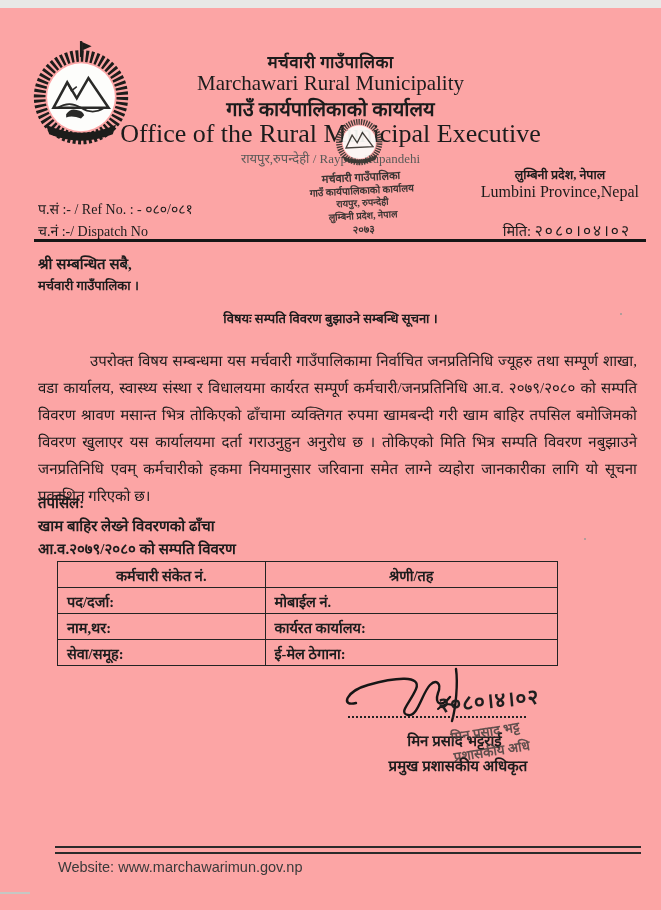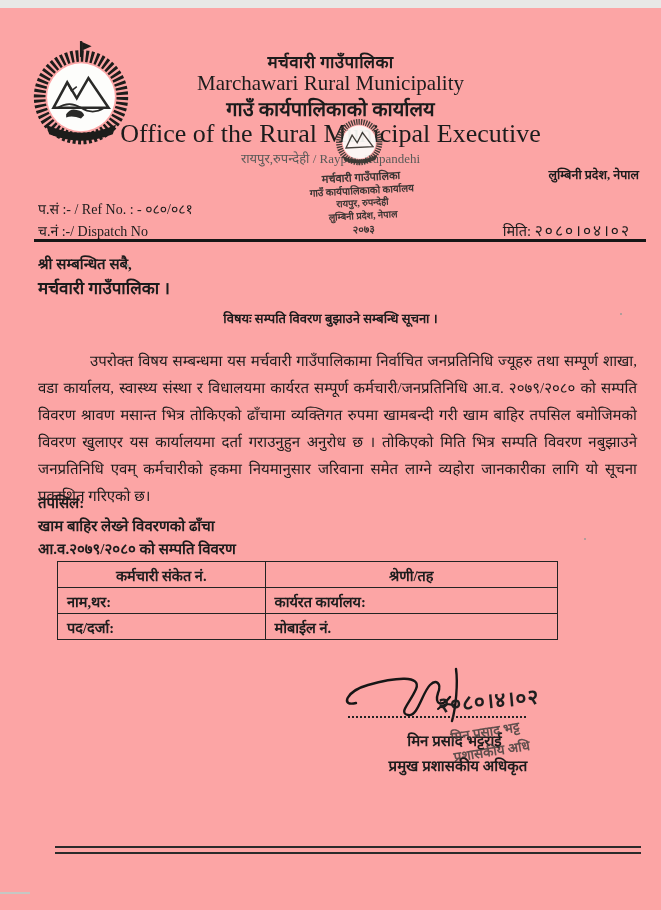--- a/index.html
+++ b/index.html
@@ -37,21 +37,21 @@
 
   .ref-no{left:38px;top:191px;font-size:14px;}
   .dispatch-no{left:38px;top:213px;font-size:14px;}
   .date-line{right:30px;top:211px;font-size:14.5px;}
   .date-line .val{letter-spacing:2px;font-size:15.5px;}
 
   .head-rule{left:34px;top:231px;width:612px;height:3px;background:#161616;}
 
   
   .recipient-1{left:38px;top:245px;font-size:15px;font-weight:bold;}
-  .recipient-2{left:38px;top:268px;font-size:17px;font-weight:bold;}
+  .recipient-2{left:38px;top:268px;font-size:13px;font-weight:bold;}
   .subject-line{top:301px;font-size:13px;font-weight:bold;}
   .body-par{
     left:38px;top:340px;width:599px;font-size:15px;line-height:27px;
     text-align:justify;text-indent:52px;color:#1b1b1b;
   }
   .tapasil-h{left:38px;top:484px;font-size:15px;font-weight:bold;}
   .tapasil-1{left:38px;top:507px;font-size:15px;font-weight:bold;}
   .tapasil-2{left:38px;top:530px;font-size:15px;font-weight:bold;}
 
   
@@ -125,20 +125,21 @@
     </svg>
     <div class="l1">मर्चवारी गाउँपालिका</div>
     <div class="l2">गाउँ कार्यपालिकाको कार्यालय</div>
     <div class="l3">रायपुर, रुपन्देही</div>
     <div class="l4">लुम्बिनी प्रदेश, नेपाल</div>
     <div class="l5">२०७३</div>
   </div>
 
   <div class="abs province">
     <div class="np">लुम्बिनी प्रदेश, नेपाल</div>
+    <div class="en">Lumbini Province,Nepal</div>
   </div>
 
   <div class="abs ref-no">प.सं :- / Ref No. : - ०८०/०८१</div>
   <div class="abs dispatch-no">च.नं :-/ Dispatch No</div>
   <div class="abs date-line">
     <span>मिति:</span>
     <span class="val">२०८०।०४।०२</span>
   </div>
 
   <div class="abs head-rule"></div>
@@ -154,44 +155,49 @@
   <div class="abs tapasil-1">खाम बाहिर लेख्ने विवरणको ढाँचा</div>
   <div class="abs tapasil-2">आ.व.२०७९/२०८० को सम्पति विवरण</div>
 
   <table class="details-table">
     <tbody>
         <tr>
       <th class="col-a">कर्मचारी संकेत नं.</th>
       <th>श्रेणी/तह</th>
     </tr>
     <tr>
+      <td>पद/दर्जा:</td>
+      <td>मोबाईल नं.</td>
+    </tr>
+    <tr>
       <td>नाम,थर:</td>
       <td>कार्यरत कार्यालय:</td>
     </tr>
     <tr>
-      <td>पद/दर्जा:</td>
-      <td>मोबाईल नं.</td>
+      <td>सेवा/समूह:</td>
+      <td>ई-मेल ठेगाना:</td>
     </tr>
   </tbody>
     </table>
 
   <svg class="abs sig-scribble" viewBox="0 0 220 60">
     <path d="M18 40 C2 44 8 28 30 22 C58 14 84 12 78 26 C72 40 60 50 70 52 C80 54 84 30 92 22 C98 16 104 20 100 30 C96 42 104 44 112 34" fill="none" stroke="#161616" stroke-width="2.4" stroke-linecap="round"></path>
     <path d="M118 6 C120 20 118 44 114 58" fill="none" stroke="#161616" stroke-width="2.4" stroke-linecap="round"></path>
     <path d="M100 46 C106 40 114 40 118 44" fill="none" stroke="#161616" stroke-width="2" stroke-linecap="round"></path>
   </svg>
   <div class="abs sig-date">२०८०।४।०२</div>
   <div class="abs dotted-line"></div>
   <div class="abs signer-name">मिन प्रसाद भट्टराई</div>
   <div class="abs signer-stamp">
     <div>मिन प्रसाद भट्ट</div>
     <div>प्रशासकीय अधि</div>
   </div>
   <div class="abs signer-title">प्रमुख प्रशासकीय अधिकृत</div>
 
   <div class="abs footer-rule"></div>
+  <div class="abs footer-web">Website: www.marchawarimun.gov.np</div>
 
   <div class="speck" style="left:126px;top:256px;width:3px;height:3px;"></div>
   <div class="speck" style="left:620px;top:305px;width:2px;height:2px;"></div>
   <div class="speck" style="left:584px;top:530px;width:2px;height:2px;"></div>
   <div class="abs smudge-bl"></div>
 
 </div>
 
 </body></html>

